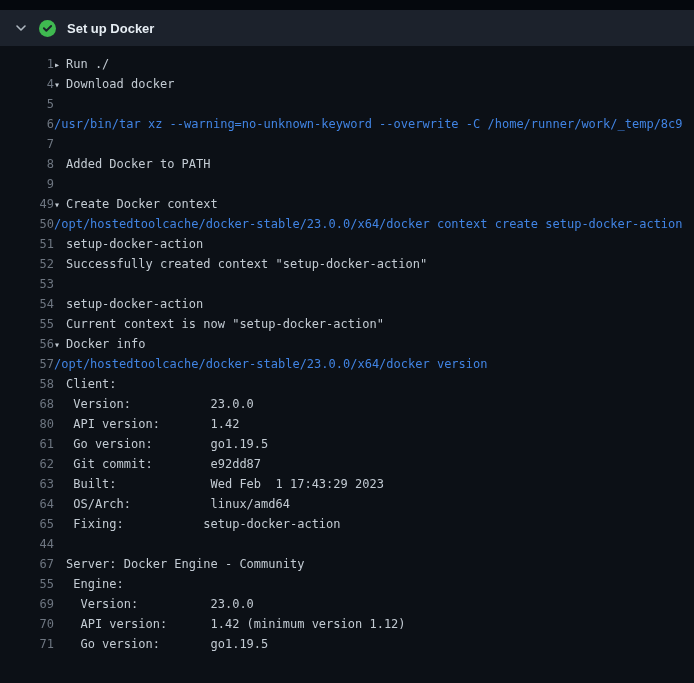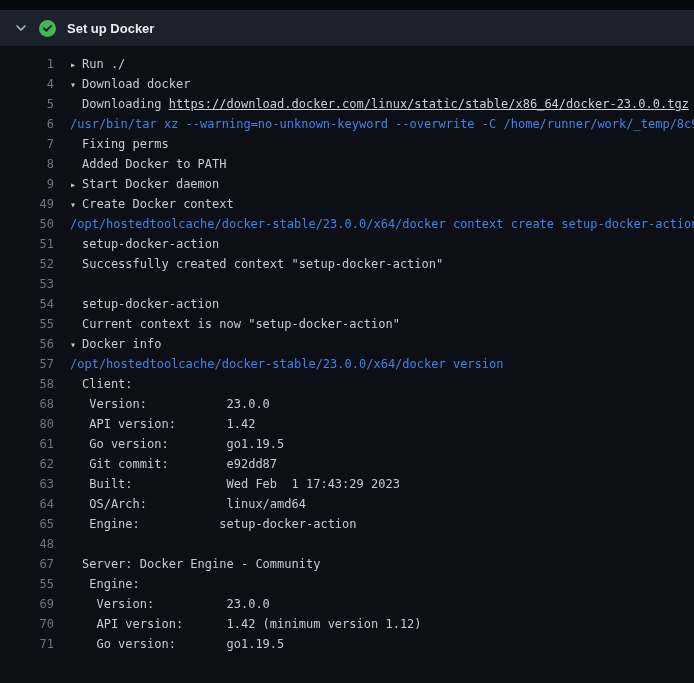--- a/index.html
+++ b/index.html
@@ -42,21 +42,20 @@
   .row.group { cursor: pointer; }
   .num {
     width: 54px;
     min-width: 54px;
     text-align: right;
     color: #6e7681;
     cursor: pointer;
     user-select: none;
   }
   .content {
-    margin-left: 16px;
     color: #c3cbd3;
     overflow: hidden;
     white-space: pre;
   }
   .content.plain { padding-left: 12px; }
   .content.command { padding-left: 0; color: var(--command, #4184e4); }
   .arrow {
     display: inline-block;
     width: 12px;
     font-size: 10px;
@@ -79,42 +78,42 @@
       <svg width="17" height="17" viewBox="0 0 16 16" aria-hidden="true">
         <circle cx="8" cy="8" r="8" fill="var(--success, #3fb950)"></circle>
         <path d="M11.4 5.6 L6.9 10.1 L4.6 7.8" fill="none" stroke="#1c222c" stroke-width="1.8" stroke-linecap="round" stroke-linejoin="round"></path>
       </svg>
     </span>
     <span class="title">Set up Docker</span>
   </div>
   <div class="log" id="log">
       <div class="row group"><span class="num">1</span><span class="content grouped"><span class="arrow">▸</span><span class="text">Run ./</span></span></div>
       <div class="row group"><span class="num">4</span><span class="content grouped"><span class="arrow">▾</span><span class="text">Download docker</span></span></div>
-      <div class="row"><span class="num">5</span><span class="content plain"><span class="text">Downloading </span><span class="url">https://download.docker.com/linux/static/stable/x86_64/docker-23.0.0.tgz</span></span></div>
+      <div class="row"><span class="num">5</span></div>
       <div class="row"><span class="num">6</span><span class="content command"><span class="text">/usr/bin/tar xz --warning=no-unknown-keyword --overwrite -C /home/runner/work/_temp/8c9</span></span></div>
-      <div class="row"><span class="num">7</span><span class="content plain"><span class="text">Fixing perms</span></span></div>
+      <div class="row"><span class="num">7</span></div>
       <div class="row"><span class="num">8</span><span class="content plain"><span class="text">Added Docker to PATH</span></span></div>
-      <div class="row group"><span class="num">9</span><span class="content grouped"><span class="arrow">▸</span><span class="text">Start Docker daemon</span></span></div>
+      <div class="row group"><span class="num">9</span></div>
       <div class="row group"><span class="num">49</span><span class="content grouped"><span class="arrow">▾</span><span class="text">Create Docker context</span></span></div>
       <div class="row"><span class="num">50</span><span class="content command"><span class="text">/opt/hostedtoolcache/docker-stable/23.0.0/x64/docker context create setup-docker-action</span></span></div>
       <div class="row"><span class="num">51</span><span class="content plain"><span class="text">setup-docker-action</span></span></div>
       <div class="row"><span class="num">52</span><span class="content plain"><span class="text">Successfully created context "setup-docker-action"</span></span></div>
       <div class="row"><span class="num">53</span></div>
       <div class="row"><span class="num">54</span><span class="content plain"><span class="text">setup-docker-action</span></span></div>
       <div class="row"><span class="num">55</span><span class="content plain"><span class="text">Current context is now "setup-docker-action"</span></span></div>
       <div class="row group"><span class="num">56</span><span class="content grouped"><span class="arrow">▾</span><span class="text">Docker info</span></span></div>
       <div class="row"><span class="num">57</span><span class="content command"><span class="text">/opt/hostedtoolcache/docker-stable/23.0.0/x64/docker version</span></span></div>
       <div class="row"><span class="num">58</span><span class="content plain"><span class="text">Client:</span></span></div>
       <div class="row"><span class="num">68</span><span class="content plain"><span class="text"> Version:           23.0.0</span></span></div>
       <div class="row"><span class="num">80</span><span class="content plain"><span class="text"> API version:       1.42</span></span></div>
       <div class="row"><span class="num">61</span><span class="content plain"><span class="text"> Go version:        go1.19.5</span></span></div>
       <div class="row"><span class="num">62</span><span class="content plain"><span class="text"> Git commit:        e92dd87</span></span></div>
       <div class="row"><span class="num">63</span><span class="content plain"><span class="text"> Built:             Wed Feb  1 17:43:29 2023</span></span></div>
       <div class="row"><span class="num">64</span><span class="content plain"><span class="text"> OS/Arch:           linux/amd64</span></span></div>
-      <div class="row"><span class="num">65</span><span class="content plain"><span class="text"> Engine:           setup-docker-action</span></span></div>
-      <div class="row"><span class="num">48</span><span class="content plain"><span class="text"></span></span></div>
+      <div class="row"><span class="num">65</span><span class="content plain"><span class="text"> Fixing:           setup-docker-action</span></span></div>
+      <div class="row"><span class="num">44</span><span class="content plain"><span class="text"></span></span></div>
       <div class="row"><span class="num">67</span><span class="content plain"><span class="text">Server: Docker Engine - Community</span></span></div>
       <div class="row"><span class="num">55</span><span class="content plain"><span class="text"> Engine:</span></span></div>
       <div class="row"><span class="num">69</span><span class="content plain"><span class="text">  Version:          23.0.0</span></span></div>
       <div class="row"><span class="num">70</span><span class="content plain"><span class="text">  API version:      1.42 (minimum version 1.12)</span></span></div>
       <div class="row"><span class="num">71</span><span class="content plain"><span class="text">  Go version:       go1.19.5</span></span></div>
     </div>
 </div>
 
 </body></html>

